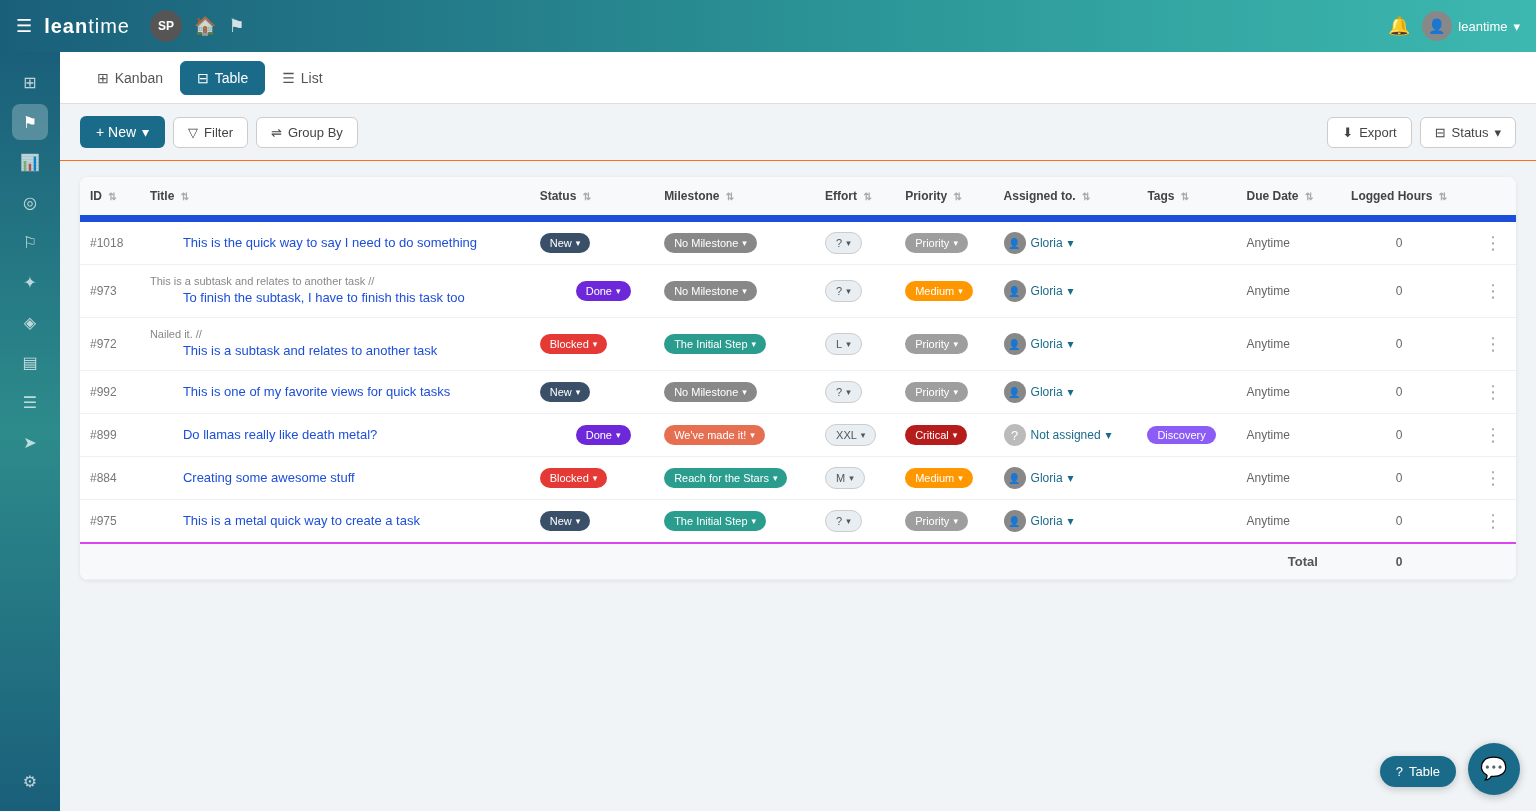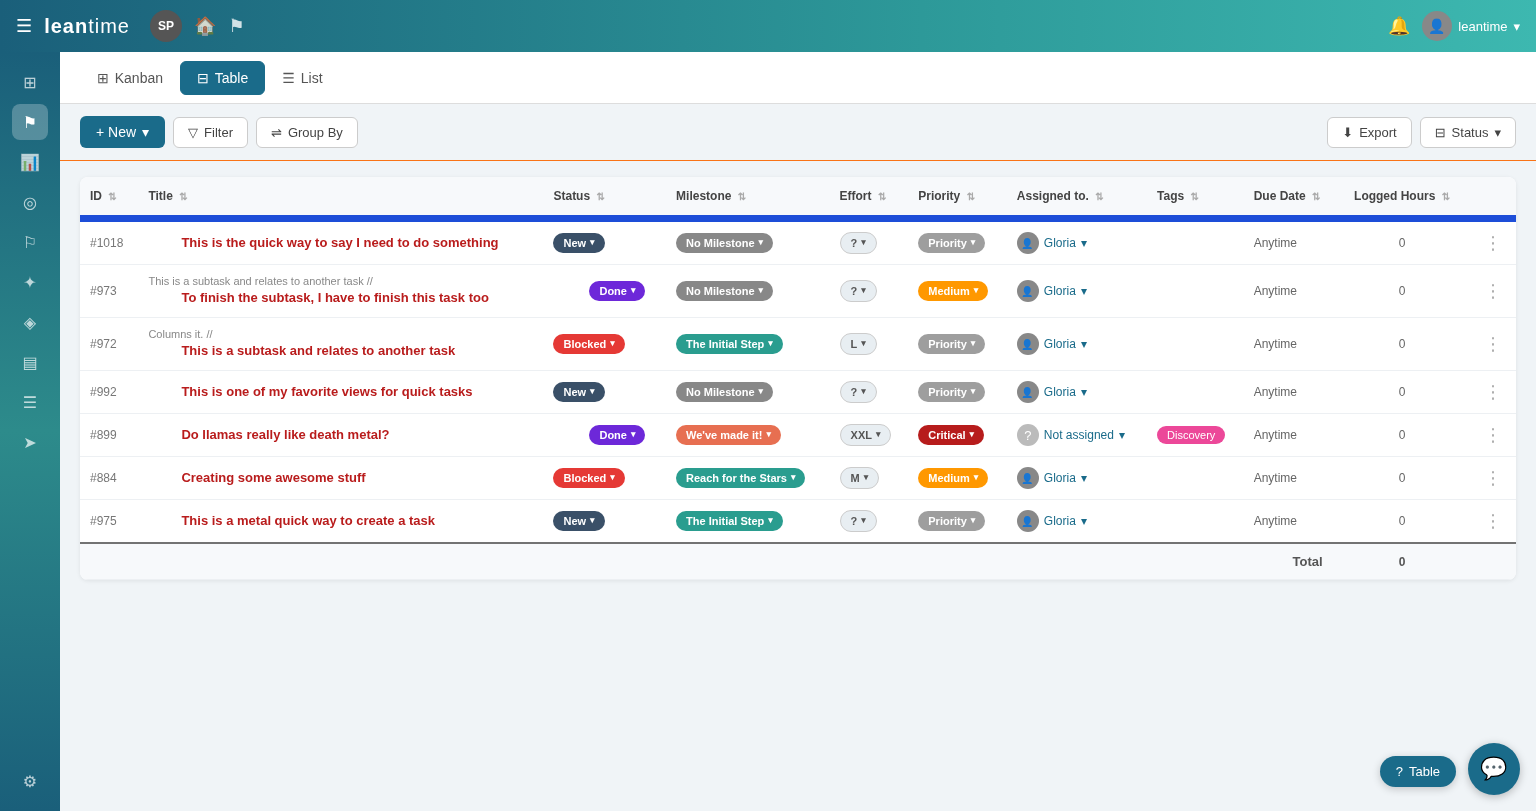--- a/index.html
+++ b/index.html
@@ -240,36 +240,36 @@
       border-bottom: 1px solid #edf0f3;
       transition: background 0.15s;
     }
     tbody td {
       padding: 10px 10px;
       vertical-align: middle;
       color: #333;
     }
     .td-id { color: #777; font-size: 12px; white-space: nowrap; }
     .td-title { min-width: 200px; }
-    .task-title { color: #b91c1c; font-size: 13px; font-weight: 700; line-height: 1.4; cursor: pointer; margin-left: 33px; }
+    .task-title { color: #1d4ed8; font-size: 13px; font-weight: 400; line-height: 1.4; cursor: pointer; margin-left: 33px; }
     .task-subtask { color: #888; font-size: 11px; margin-bottom: 2px; }
     .td-due { color: #666; font-size: 12px; white-space: nowrap; }
     .td-logged { color: #666; font-size: 12px; text-align: center; }
     .td-actions { text-align: right; }
     .action-dots { color: #aaa; cursor: pointer; font-size: 18px; padding: 0 4px; }
 
     
     .badge {
       display: inline-flex;
-      align-items: flex-start;
+      align-items: center;
       gap: 4px;
       padding: 4px 10px;
       border-radius: 20px;
       font-size: 11px;
-      font-weight: 700;
+      font-weight: 400;
       white-space: nowrap;
       cursor: pointer;
     }
     .badge .caret { font-size: 9px; }
     .badge-new { background: #3a5068; color: white; }
     .badge-done { background: #6d28d9; color: white; margin-left: 36px; }
     .badge-blocked { background: #e53935; color: white; }
 
     .badge-milestone { background: #888; color: white; }
     .badge-milestone-teal { background: #2a9d8f; color: white; }
@@ -303,33 +303,33 @@
       overflow: hidden;
     }
     .assigned-avatar.question {
       background: #bbb;
       color: white;
       font-size: 13px;
     }
 
     .tag-badge {
       display: inline-block;
-      background: #ec4899;
+      background: #8b5cf6;
       color: white;
       padding: 3px 10px;
       border-radius: 20px;
       font-size: 11px;
       font-weight: 500;
     }
 
     
     .total-row td {
       font-weight: 600;
       color: #555;
-      border-top: 2px solid #737373;
+      border-top: 2px solid #d946ef;
       background: #f7f9fb;
     }
 
     
     .help-btn {
       position: fixed;
       bottom: 24px;
       right: 80px;
       background: #1a6b8a;
       color: white;
@@ -537,21 +537,21 @@
     <td></td>
     <td class="td-due">Anytime</td>
     <td class="td-logged">0</td>
     <td class="td-actions">
       <span class="action-dots">⋮</span>
     </td>
   </tr>
             <tr>
     <td class="td-id">#972</td>
     <td class="td-title">
-      <div class="task-subtask">Columns it. //</div>
+      <div class="task-subtask">Nailed it. //</div>
       <div class="task-title">This is a subtask and relates to another task</div>
     </td>
     <td>
       <span class="badge badge-blocked">
         Blocked <span class="caret">▾</span>
       </span>
     </td>
     <td>
       <span class="badge badge-milestone-teal">
         The Initial Step <span class="caret">▾</span>

